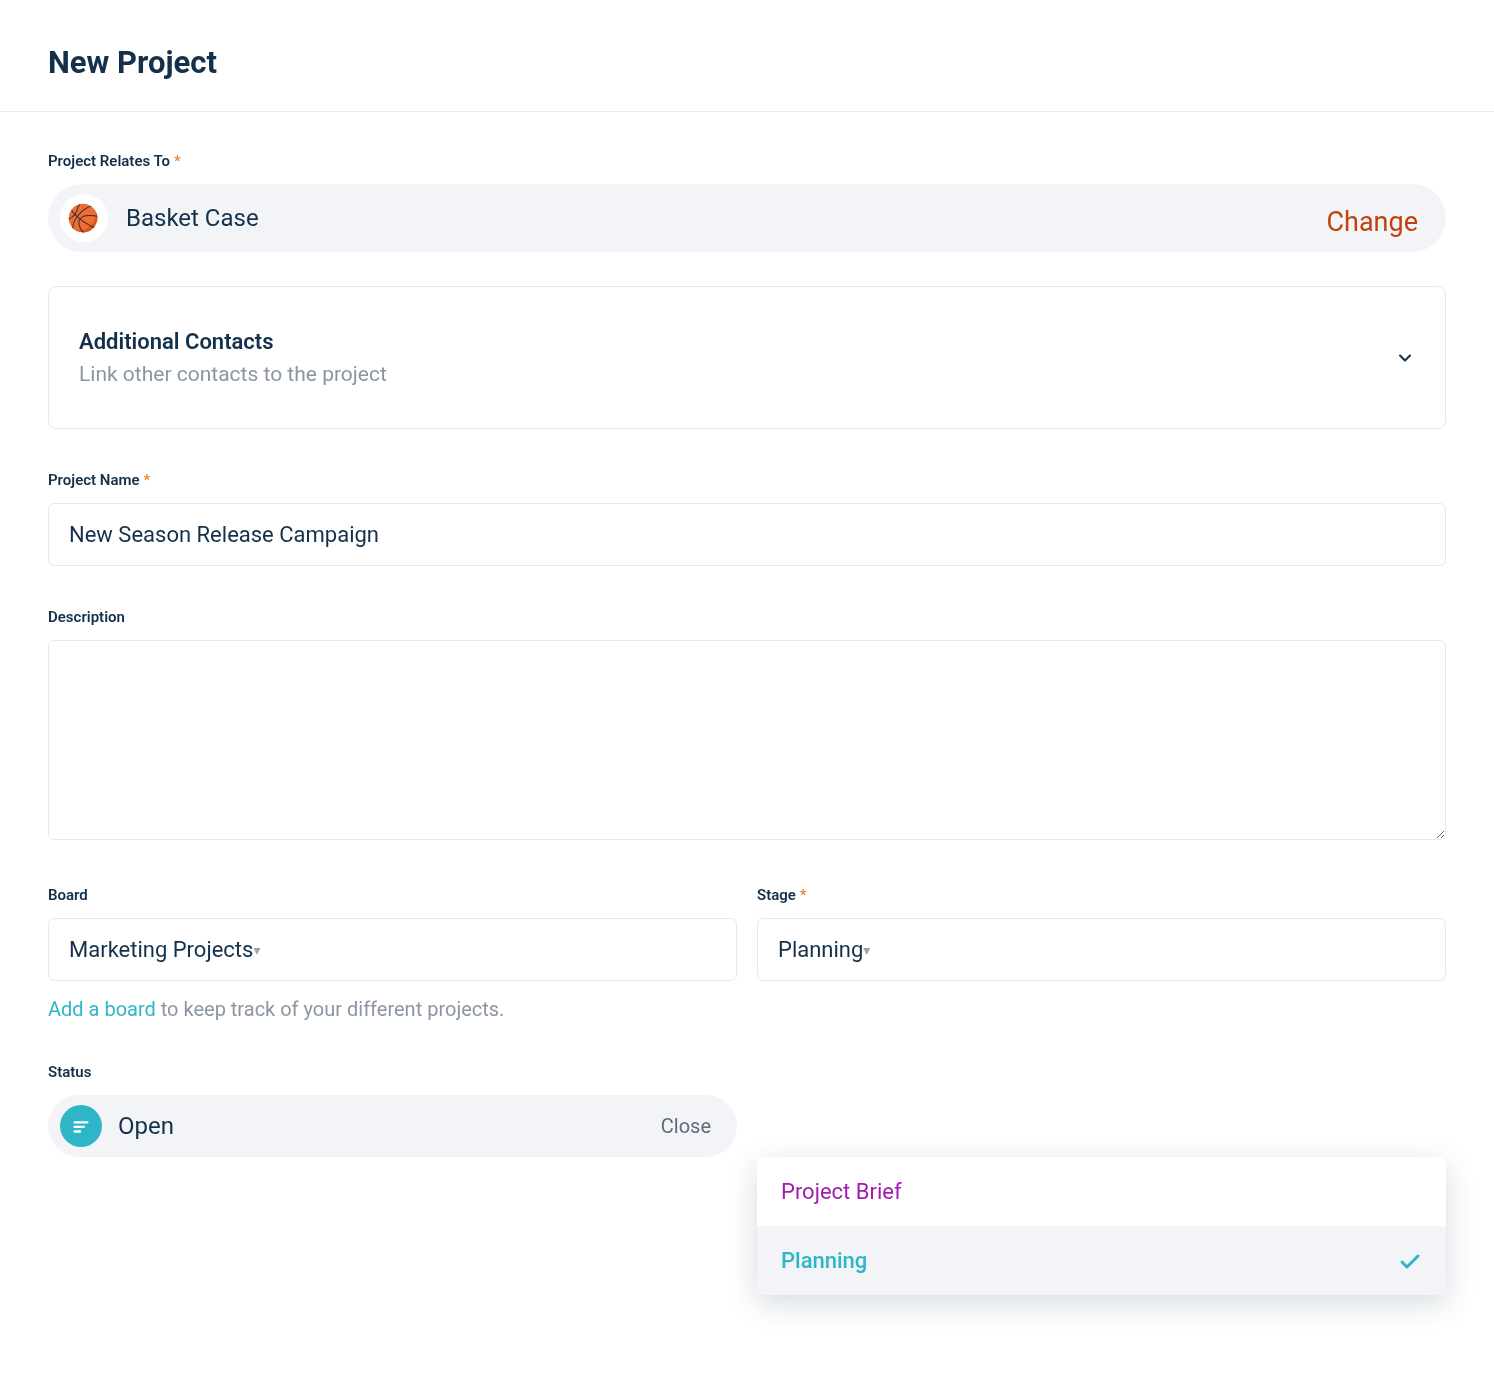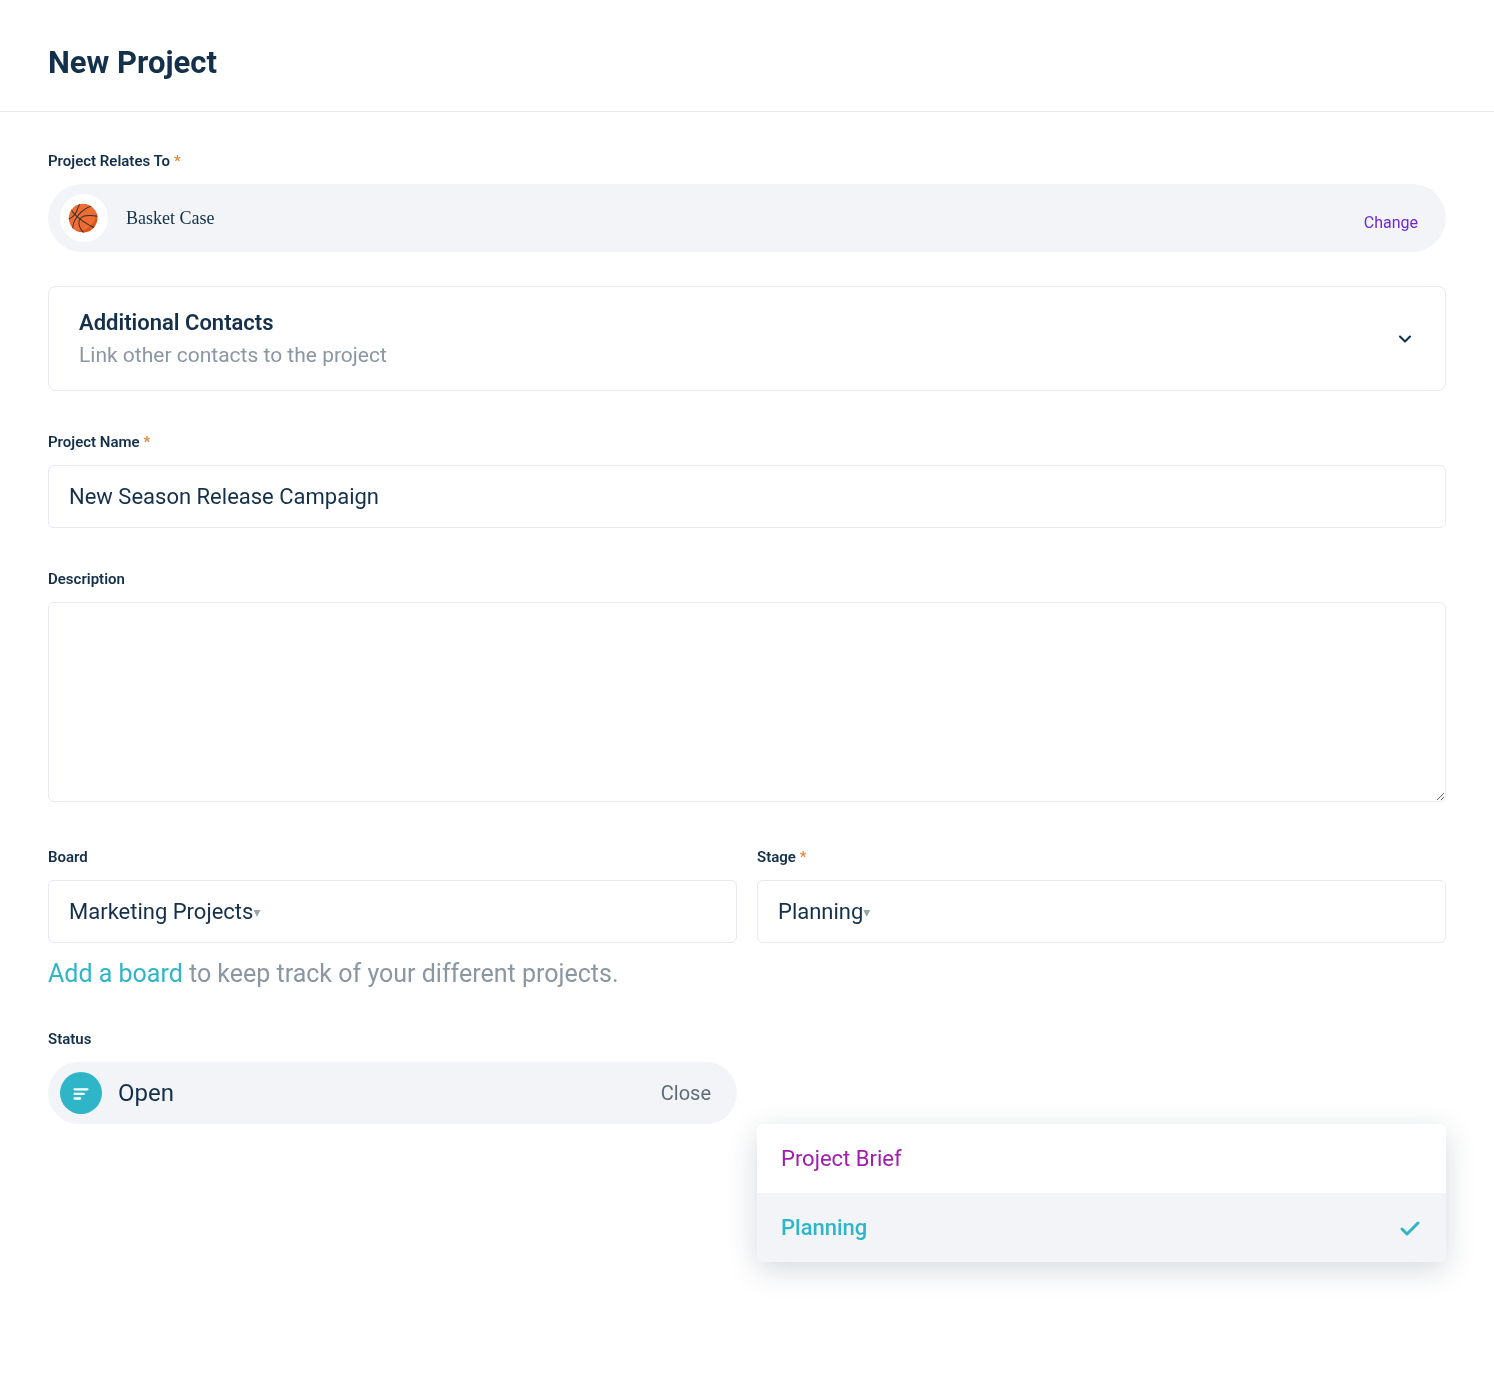--- a/index.html
+++ b/index.html
@@ -53,34 +53,33 @@
     width: 48px;
     height: 48px;
     border-radius: 50%;
     background: #fff;
     display: flex;
     align-items: center;
     justify-content: center;
     font-size: 26px;
   }
   .relates-name {
-    font-size: 18px;
-    color: #14304a;
-    font-family: Liberation Serif, serif;
+    font-size: 24px;
+    color: #14304a;
   }
   .change-link {
-    font-size: 16px;
-    color: #6d28d9;
+    font-size: 27px;
+    color: #c2410c;
     cursor: pointer;
     margin-top: 8px;
   }
   .contacts-card {
     border: 1px solid #e6e9ed;
     border-radius: 8px;
-    padding: 23px 30px;
+    padding: 42px 30px;
     margin-top: 34px;
     display: flex;
     align-items: center;
     justify-content: space-between;
     cursor: pointer;
   }
   .contacts-title {
     font-size: 22px;
     font-weight: 600;
     color: #14304a;
@@ -126,21 +125,21 @@
     align-items: center;
     justify-content: flex-start;
     cursor: pointer;
   }
   .select .caret {
     color: #9aa4af;
     font-size: 14px;
   }
   .board-hint {
     margin-top: 16px;
-    font-size: 25px;
+    font-size: 20px;
     color: #8b96a3;
   }
   .board-hint a {
     color: #2eb5c8;
     text-decoration: none;
   }
   .status-pill {
     background: #f2f4f7;
     border-radius: 999px;
     padding: 10px 26px 10px 12px;

